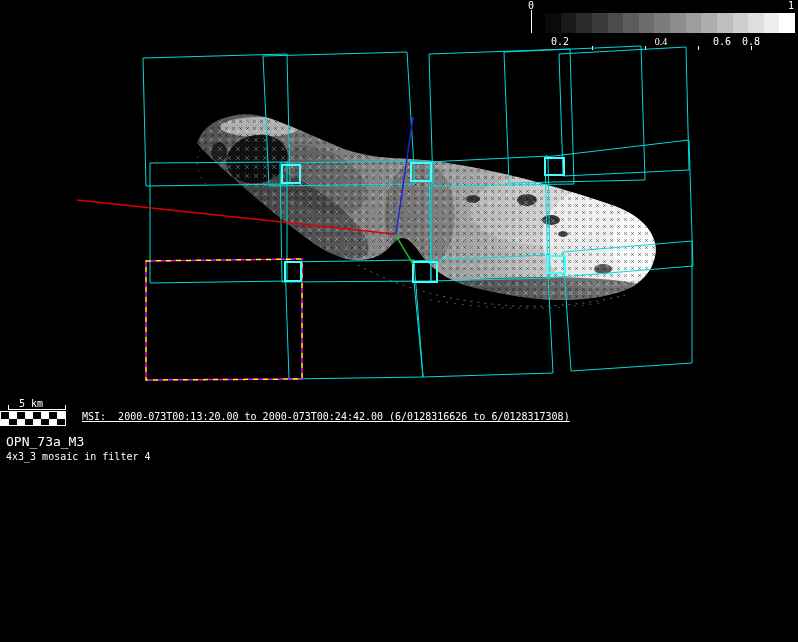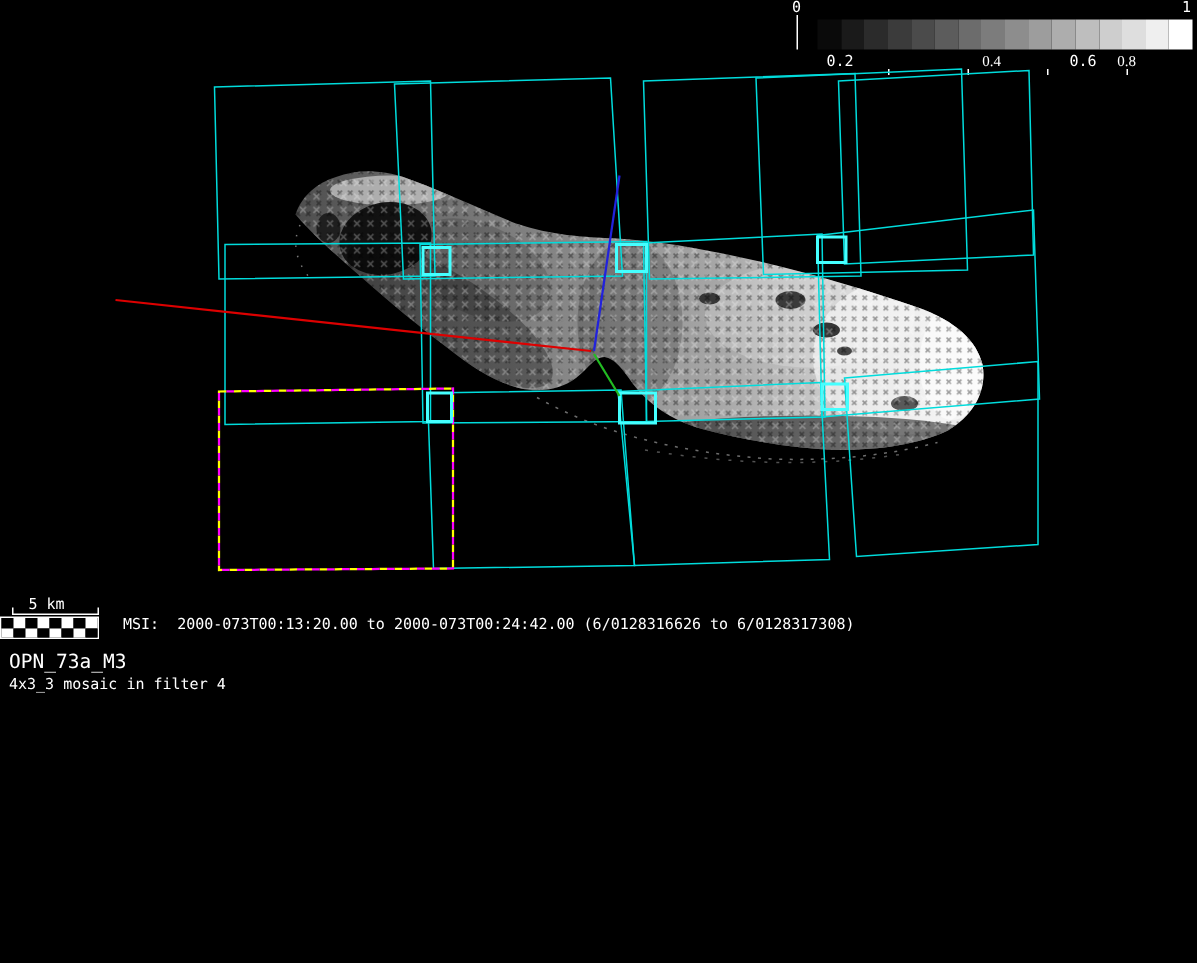--- a/index.html
+++ b/index.html
@@ -18,21 +18,21 @@
   .cb-tick-label{position:absolute;top:36px;font-size:10px;line-height:11px;transform:translateX(-50%);color:#fff;}
   .cb-tick-mark{position:absolute;top:46px;width:1px;height:4px;background:#fff;}
   
   .scalebar{position:absolute;left:0;top:396px;width:80px;height:30px;}
   .scalebar-label{position:absolute;left:19px;top:2px;font-size:10px;line-height:11px;}
   .scalebar-rule{position:absolute;left:8px;top:13px;width:58px;height:1px;background:#fff;}
   .scalebar-rule-tick{position:absolute;top:9px;width:1px;height:5px;background:#fff;}
   #checker{position:absolute;left:0;top:15px;width:66px;height:15px;border:1px solid #fff;
            display:grid;grid-template-columns:repeat(8,1fr);grid-template-rows:repeat(2,1fr);}
   
-  .msi-line{position:absolute;left:82px;top:411px;font-size:10px;line-height:12px;white-space:pre;}
+  .msi-line{position:absolute;left:82px;top:411px;font-size:10px;line-height:12px;white-space:pre;text-decoration:underline;}
   .opn-line{position:absolute;left:6px;top:436px;font-size:13px;line-height:12px;white-space:pre;}
   .mosaic-line{position:absolute;left:6px;top:451px;font-size:10px;line-height:12px;white-space:pre;}
 </style>
 </head>
 <body>
 
 <div class="screen">
 
   <div class="colorbar">
     <span class="cb-label" id="cb-min">0</span>
@@ -56,21 +56,21 @@
         <div style="background: rgb(239, 239, 239);"></div>
         <div style="background: rgb(255, 255, 255);"></div>
       </div>
     <div id="cb-ticks">
         <span class="cb-tick-label" style="left: 560px;">0.2</span>
         <div class="cb-tick-mark" style="left: 592px;"></div>
         <span class="cb-tick-label" style="left: 661px; font-family: Liberation Serif, serif;">0.4</span>
         <div class="cb-tick-mark" style="left: 645px;"></div>
         <span class="cb-tick-label" style="left: 698px; margin-left: 24px;">0.6</span>
         <div class="cb-tick-mark" style="left: 698px;"></div>
-        <span class="cb-tick-label" style="left: 751px; font-family: Liberation Serif, serif;">0.8</span>
+        <span class="cb-tick-label" style="left: 751px;">0.8</span>
         <div class="cb-tick-mark" style="left: 751px;"></div>
       </div>
   </div>
 
   <svg id="overlay" width="798" height="642" viewBox="0 0 798 642">
     <defs>
       <linearGradient id="astGrad" x1="0" y1="0" x2="1" y2="0">
         <stop offset="0" stop-color="#4e4e4e"></stop>
         <stop offset="0.2" stop-color="#6f6f6f"></stop>
         <stop offset="0.42" stop-color="#8a8a8a"></stop>

